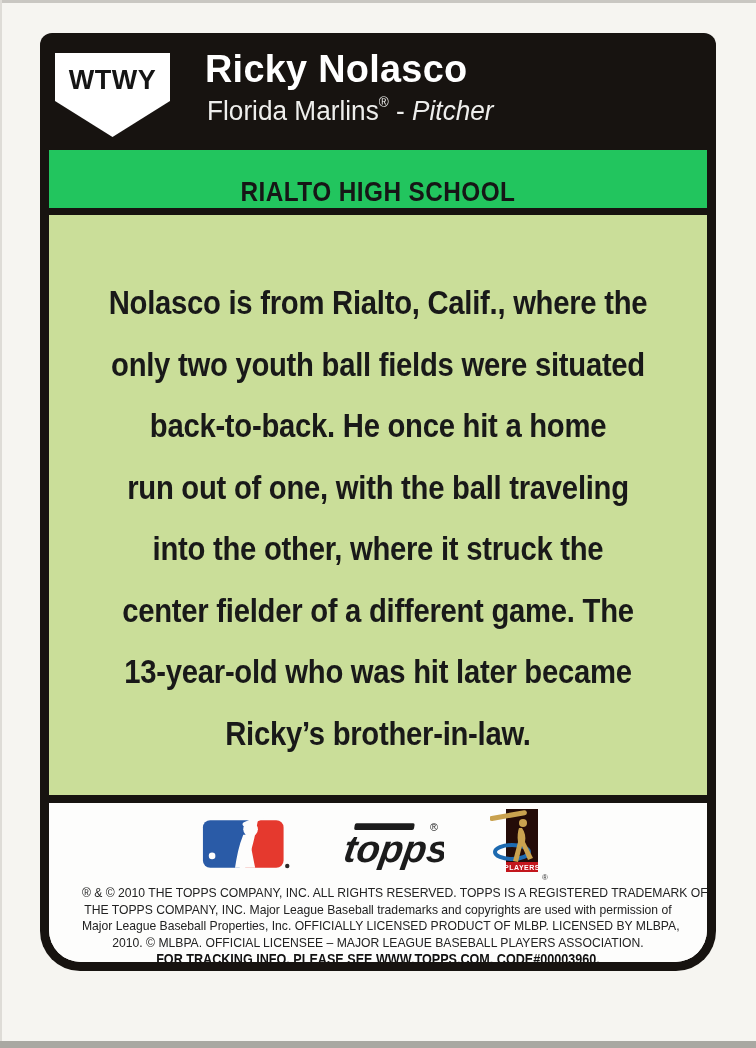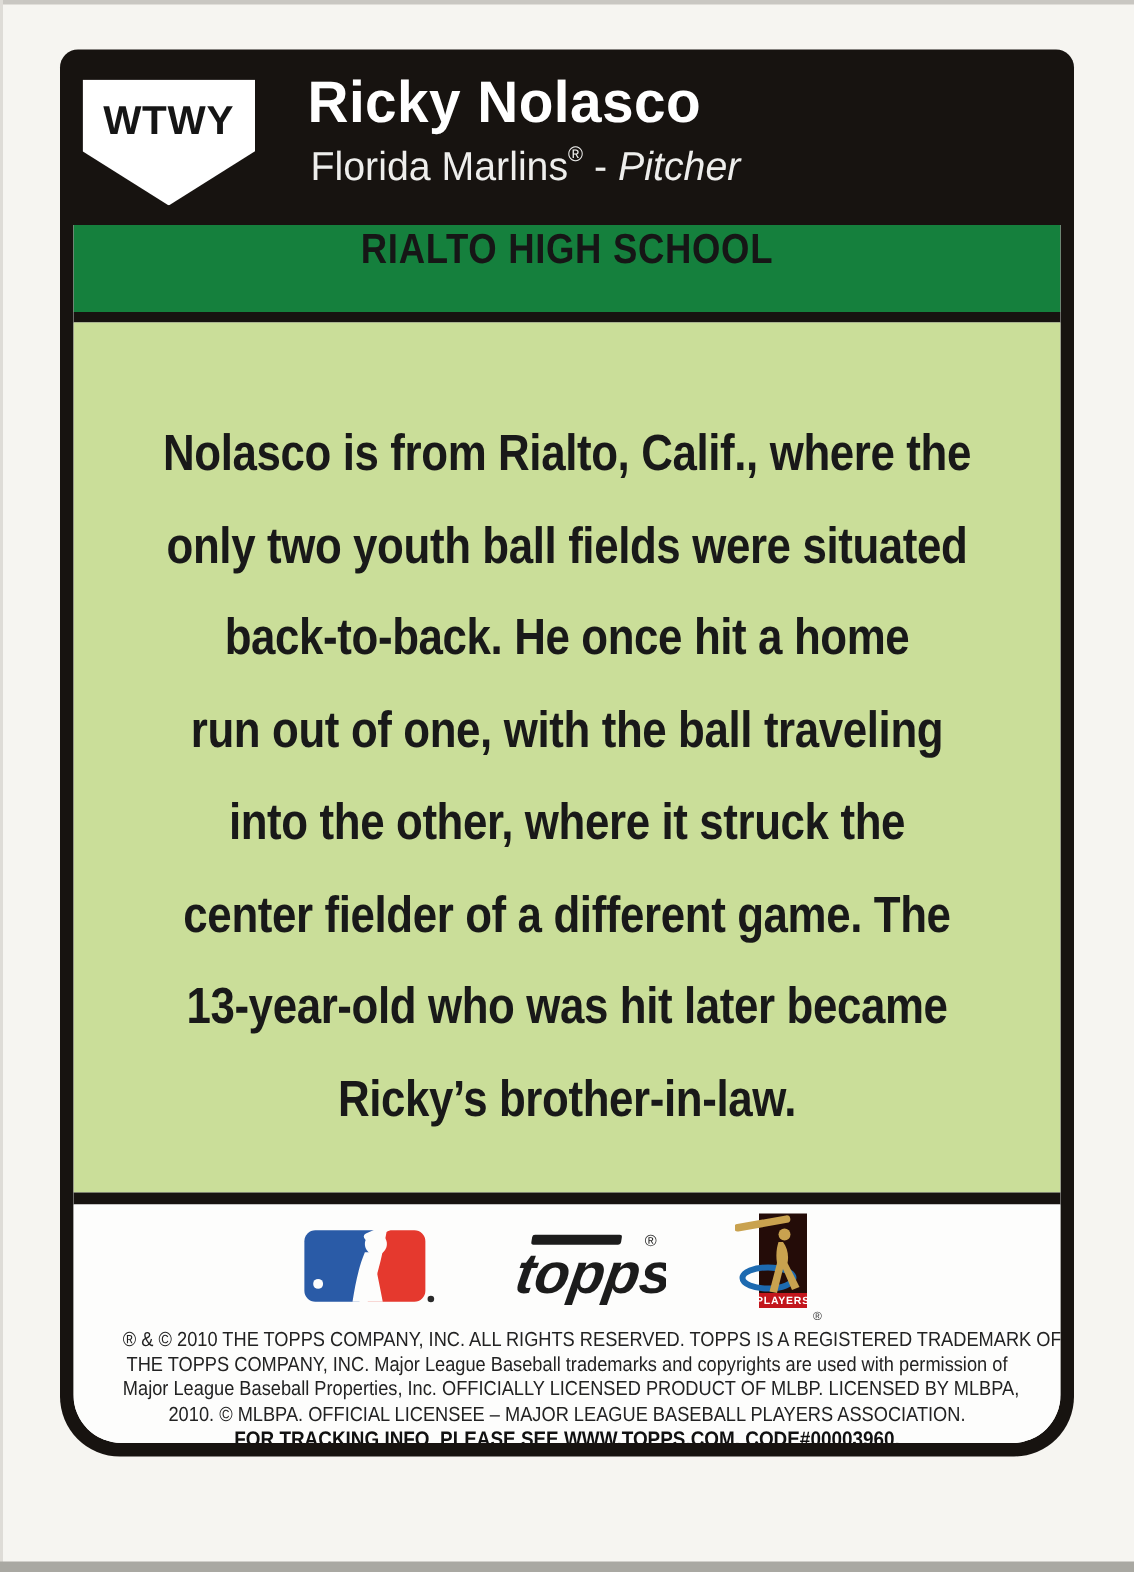--- a/index.html
+++ b/index.html
@@ -38,21 +38,21 @@
     transform:scaleX(0.97);transform-origin:left center;
   }
   .team-line sup{font-size:14px;line-height:0;vertical-align:13px;}
   .team-line .pos{font-style:italic;}
 
   .card-inner{
     position:absolute;top:117px;left:9px;right:9px;bottom:9px;
     background:#fdfdfc;border-radius:0 0 32px 32px;overflow:hidden;
     display:flex;flex-direction:column;
   }
-  .school-band{height:58px;flex:none;display:flex;align-items:flex-start;justify-content:center;background:#15803d;}
+  .school-band{height:58px;flex:none;display:flex;align-items:flex-end;justify-content:center;background:#22c55e;}
   .band-title{
     font-weight:bold;font-size:28px;color:#161616;letter-spacing:0.5px;
     transform:scaleX(0.87);white-space:nowrap;
   }
   .divider{height:7px;flex:none;background:var(--card-black,#171310);}
   .divider-b{height:8px;flex:none;background:var(--card-black,#171310);}
   .green-panel{flex:1;background:var(--panel-green,#cade99);text-align:center;}
   .story{
     margin-top:57px;font-weight:bold;font-size:34px;line-height:61.5px;
     color:#191919;white-space:nowrap;transform:scaleX(0.86);transform-origin:center top;

